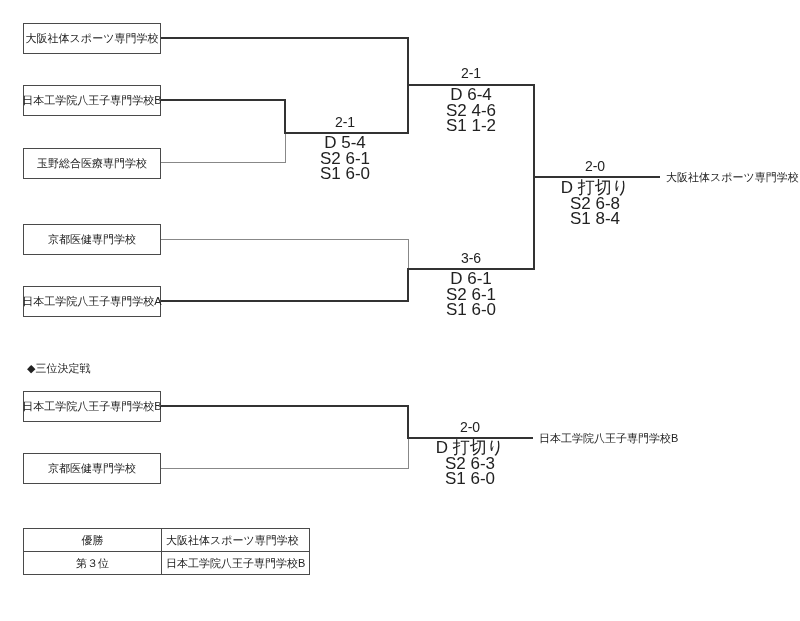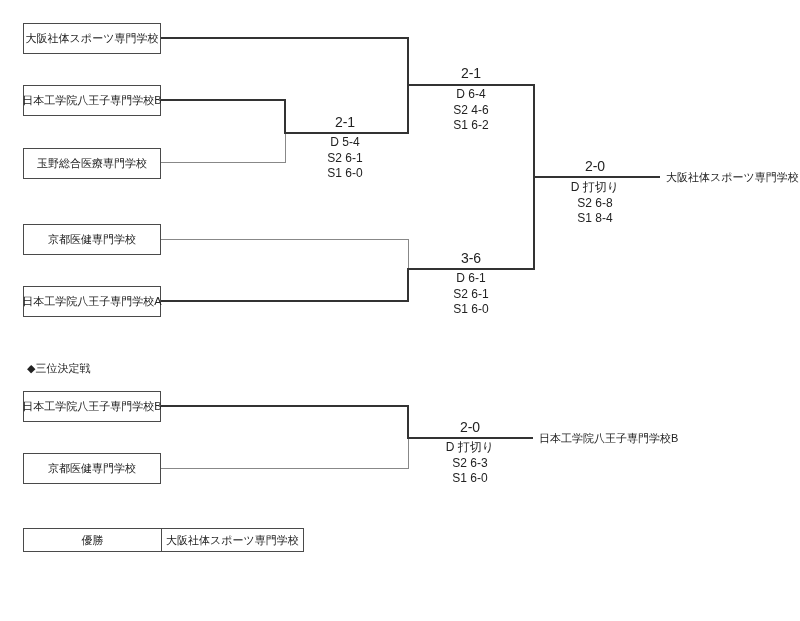--- a/index.html
+++ b/index.html
@@ -17,21 +17,21 @@
   .hline-bold{position:absolute;height:2px;background:#333;}
   .hline-thin{position:absolute;height:1px;background:#888;}
   .vline-bold{position:absolute;width:2px;background:#333;}
   .vline-thin{position:absolute;width:1px;background:#888;}
   .score-top{
     position:absolute;width:90px;text-align:center;
     font-size:14px;color:#222;line-height:14px;
   }
   .score-details{
     position:absolute;width:90px;text-align:center;
-    font-size:12px;color:#222;line-height:15.5px;
+    font-size:17px;color:#222;line-height:15.5px;
   }
   .winner-label{
     position:absolute;font-size:11px;color:#222;line-height:14px;white-space:nowrap;
   }
   .section-heading{
     position:absolute;left:27px;top:361px;font-size:11px;color:#222;
   }
   table.standings{
     position:absolute;left:23px;top:528px;border-collapse:collapse;
   }
@@ -85,21 +85,21 @@
 <div class="score-details" style="left:300px;top:135px">
   <div>D 5-4</div>
   <div>S2 6-1</div>
   <div>S1 6-0</div>
 </div>
 
 <div class="score-top" style="left:426px;top:66px">2-1</div>
 <div class="score-details" style="left:426px;top:87px">
   <div>D 6-4</div>
   <div>S2 4-6</div>
-  <div>S1 6-2</div>
+  <div>S1 1-2</div>
 </div>
 
 <div class="score-top" style="left:426px;top:251px">3-6</div>
 <div class="score-details" style="left:426px;top:271px">
   <div>D 6-1</div>
   <div>S2 6-1</div>
   <div>S1 6-0</div>
 </div>
 
 <div class="score-top" style="left:550px;top:159px">2-0</div>
@@ -134,14 +134,18 @@
 </div>
 
 <div class="winner-label" style="left:539px;top:431px">日本工学院八王子専門学校B</div>
 
 <table class="standings">
   <tbody>
       <tr>
     <td class="rank-cell">優勝</td>
     <td class="team-cell">大阪社体スポーツ専門学校</td>
   </tr>
+  <tr>
+    <td class="rank-cell">第３位</td>
+    <td class="team-cell">日本工学院八王子専門学校B</td>
+  </tr>
 </tbody>
   </table>
 
 </body></html>

